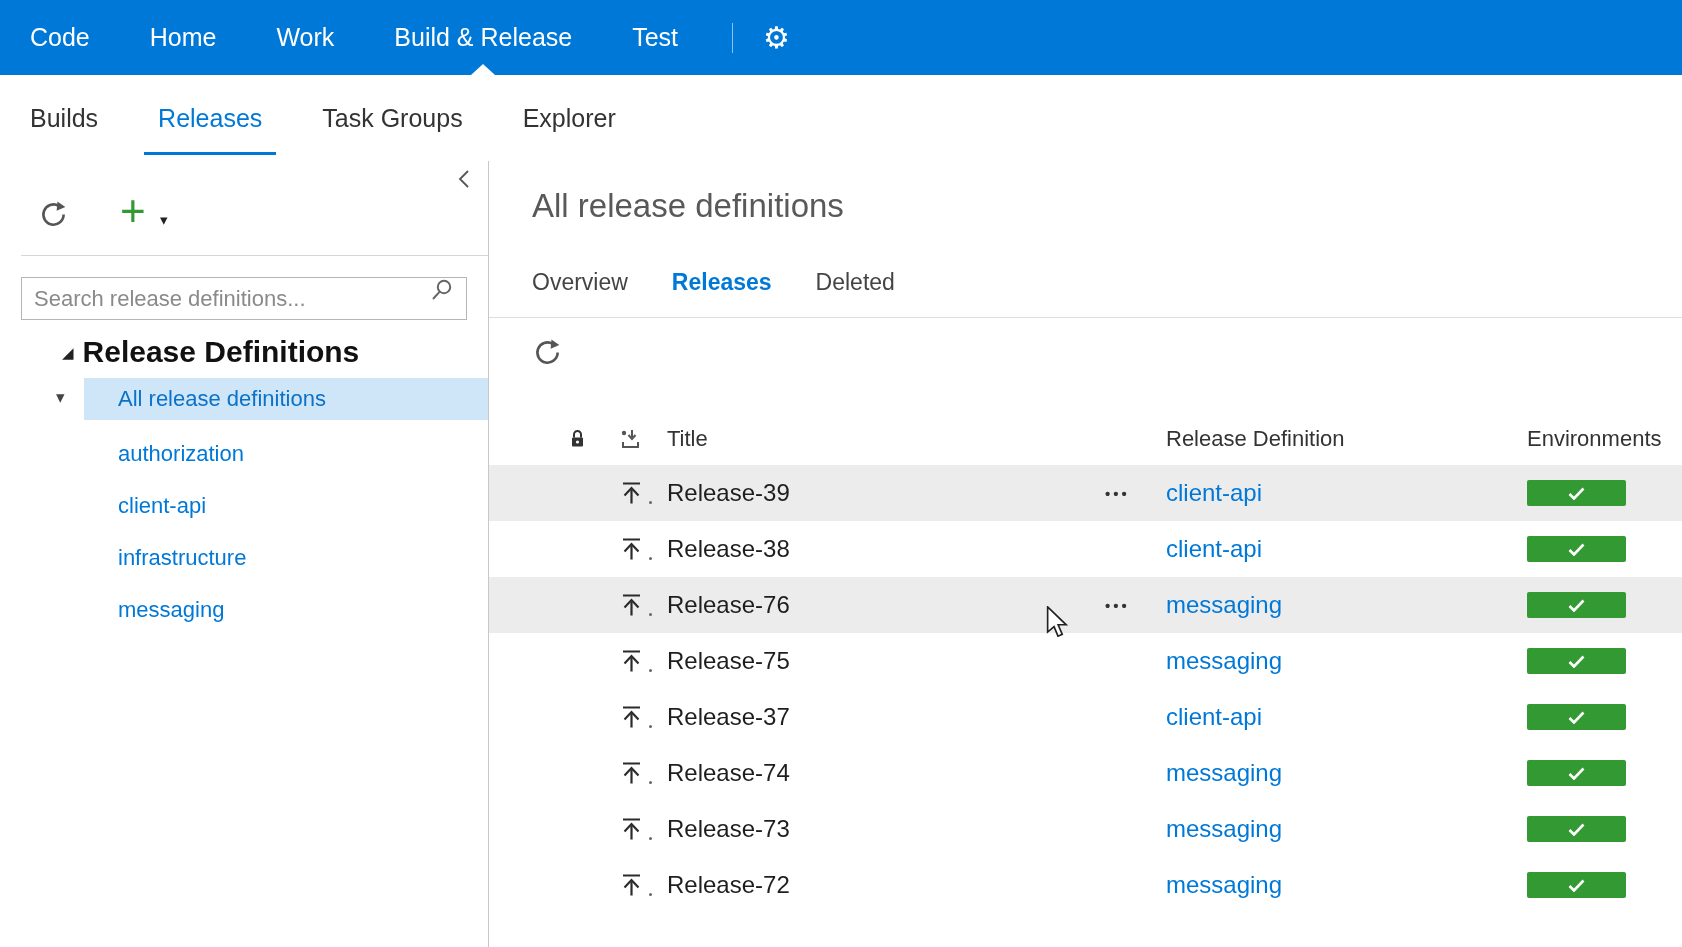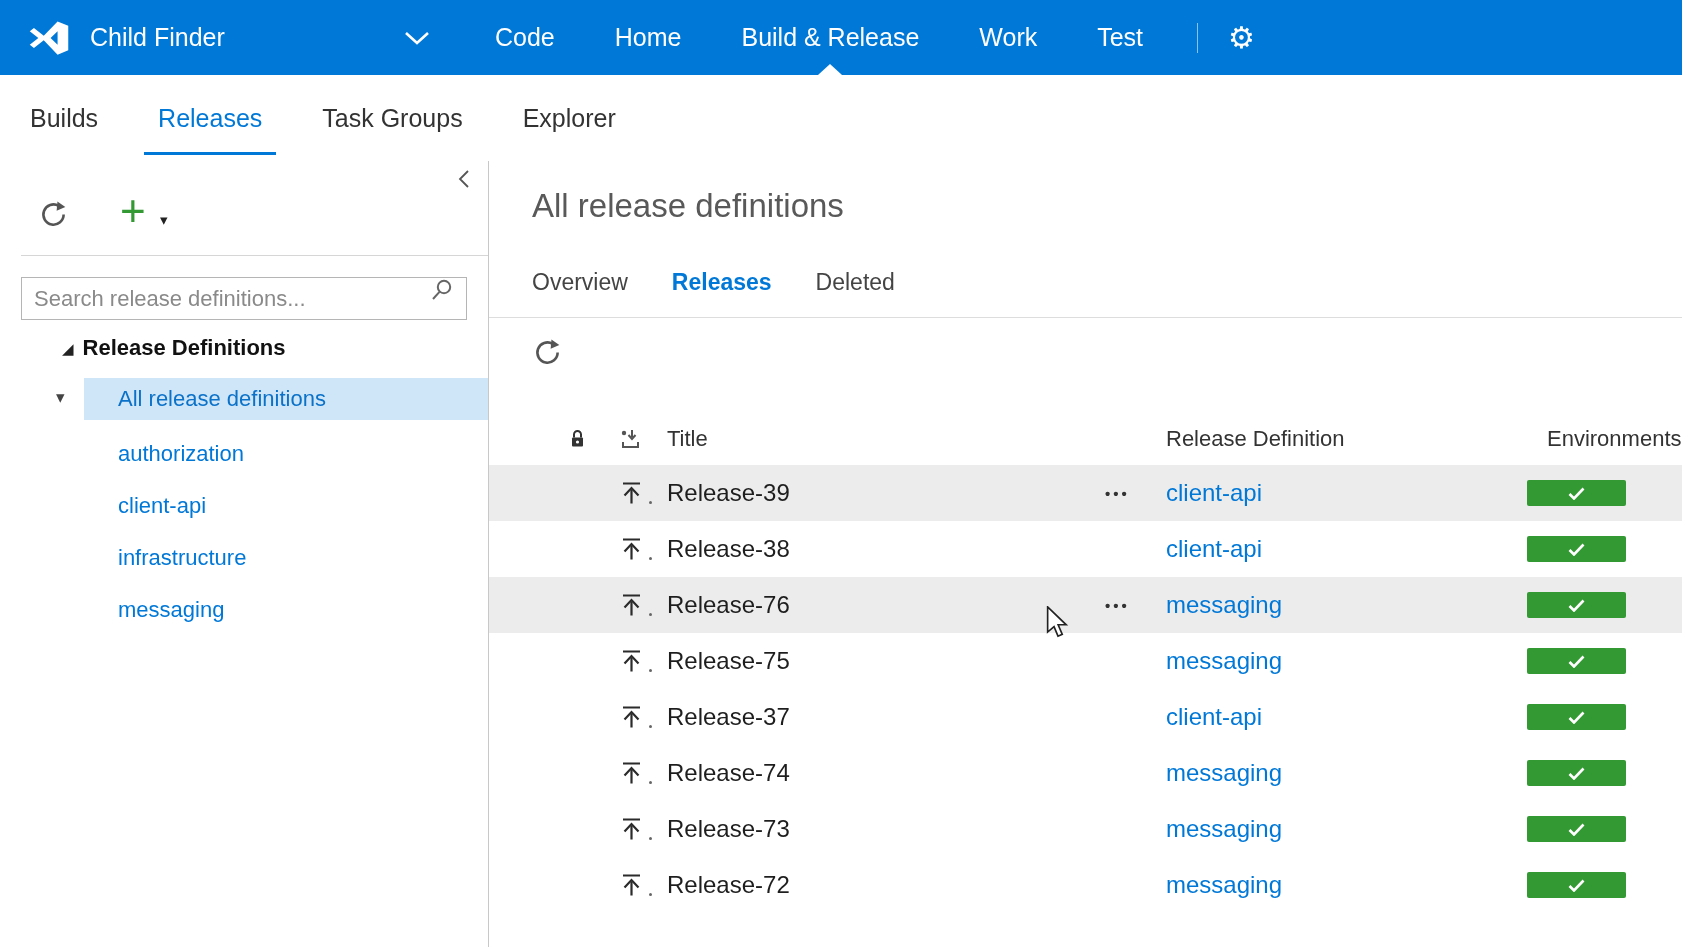--- a/index.html
+++ b/index.html
@@ -37,86 +37,73 @@
   .add-caret { position:absolute; top:50px; left:160px; font-size:15px; color:#222; cursor:pointer; }
   .side-divider { position:absolute; top:94px; left:21px; right:0; height:1px; background:#d6d6d6; }
   .search-box { position:absolute; top:116px; left:21px; width:446px; height:43px; border:1px solid #b5b5b5; display:flex; background:#fff; }
   .search-input { border:none; outline:none; flex:1; height:100%; font-size:22px; color:#333; padding-left:12px;
     font-family:"Liberation Sans","DejaVu Sans",sans-serif; background:transparent; }
   .search-input::placeholder { color:#8a8a8a; }
   .search-icon { margin-right:12px; display:flex; cursor:pointer; }
 
   .tree-header { position:absolute; top:174px; left:62px; display:flex; align-items:center; gap:9px; }
   .tree-expander { font-size:15px; color:#222; line-height:1; cursor:pointer; }
-  .tree-root-label { font-size:22px; font-weight:bold; color:#111; }
+  .tree-root-label { font-size:30px; font-weight:bold; color:#111; }
   .tree-caret { position:absolute; top:228px; left:56px; font-size:17px; color:#444; cursor:pointer; line-height:1; }
   .tree-selected { position:absolute; top:217px; left:84px; right:0; height:42px; background:#cfe5f8;
     display:flex; align-items:center; padding-left:34px; font-size:22px; color:#0b72c9; cursor:pointer; }
   .tree-items { position:absolute; top:267px; left:118px; right:0; }
   .tree-item { height:52px; display:flex; align-items:center; font-size:22px; color:#0078d7; cursor:pointer; }
 
   
   .page-title { position:absolute; top:26px; left:43px; font-size:33px; color:#595959; font-weight:400; }
   .main-tabs { position:absolute; top:106px; left:43px; display:flex; line-height:30px; }
   .main-tab { font-size:23px; color:#444; margin-right:44px; cursor:pointer; }
   .main-tab.active { color:#0078d7; font-weight:bold; }
   .main-divider { position:absolute; top:156px; left:0; right:0; height:1px; background:#ddd; }
   .main-refresh { position:absolute; top:178px; left:45px; cursor:pointer; }
 
   .table-header { position:absolute; top:252px; left:0; right:0; height:52px; }
   .th { position:absolute; top:50%; transform:translateY(-50%); font-size:22px; color:#333; cursor:pointer; white-space:nowrap; }
   .th-lock { left:80px; display:flex; }
   .th-reason { left:130px; display:flex; }
   .th-title { left:178px; }
   .th-def { left:677px; }
-  .th-env { left:1038px;margin-left:20px; }
+  .th-env { left:1038px; }
 
   .rows { position:absolute; top:304px; left:0; right:0; }
   .row { height:56px; position:relative; cursor:pointer; }
   .row.highlight { background:#ececec; }
   .row-icon { position:absolute; left:131px; top:50%; transform:translateY(-50%); display:flex; }
   .row-dot { position:absolute; left:160px; top:36px; width:3px; height:3px; border-radius:50%; background:#666; }
   .row-title { position:absolute; left:178px; top:50%; transform:translateY(-50%); font-size:24px; color:#1e1e1e; cursor:pointer; white-space:nowrap; }
   .row-menu { position:absolute; left:616px; top:50%; transform:translateY(-50%); font-size:15px; letter-spacing:3px; font-weight:bold; color:#333; cursor:pointer; }
   .row-def { position:absolute; left:677px; top:50%; transform:translateY(-50%); font-size:24px; color:#0078d7; cursor:pointer; white-space:nowrap; }
   .row-badge { position:absolute; left:1038px; top:50%; transform:translateY(-50%); width:99px; height:26px;
     background:#339933; border-radius:2px; display:flex; align-items:center; justify-content:center; cursor:pointer; }
 
   .cursor { position:absolute; left:1046px; top:606px; pointer-events:none; z-index:50; }
 </style>
 </head>
 <body>
 
 <div class="topbar">
-  <div class="project-area">
-    <span class="vs-logo">
-      <svg width="46" height="42" viewBox="0 0 24 24">
-        <path fill="#fff" fill-rule="evenodd" d="M1 8.1 L3.4 6.3 L9 10.7 L16.9 2.5 L23 5 L23 19 L16.9 21.5 L9 13.3 L3.4 17.7 L1 15.9 L5.9 12 Z M16.9 8.2 L12.9 12 L16.9 15.8 Z"></path>
-      </svg>
-    </span>
-    <span class="project-name">Child Finder</span>
-    <span class="project-chevron">
-      <svg width="28" height="16" viewBox="0 0 28 16">
-        <path d="M3 3 L14 13 L25 3" fill="none" stroke="#fff" stroke-width="2.6"></path>
-      </svg>
-    </span>
-  </div>
   <nav class="top-nav">
     <div class="nav-item">
       <span>Code</span>
     </div>
     <div class="nav-item">
       <span>Home</span>
+    </div>
+    <div class="nav-item">
+      <span>Work</span>
     </div>
     <div class="nav-item">
       <span>Build &amp; Release</span>
       <span class="nav-caret"></span>
-    </div>
-    <div class="nav-item">
-      <span>Work</span>
     </div>
     <div class="nav-item">
       <span>Test</span>
     </div>
     <div class="nav-divider"></div>
     <span class="gear">⚙</span>
   </nav>
 </div>
 
 <div class="tabbar">

